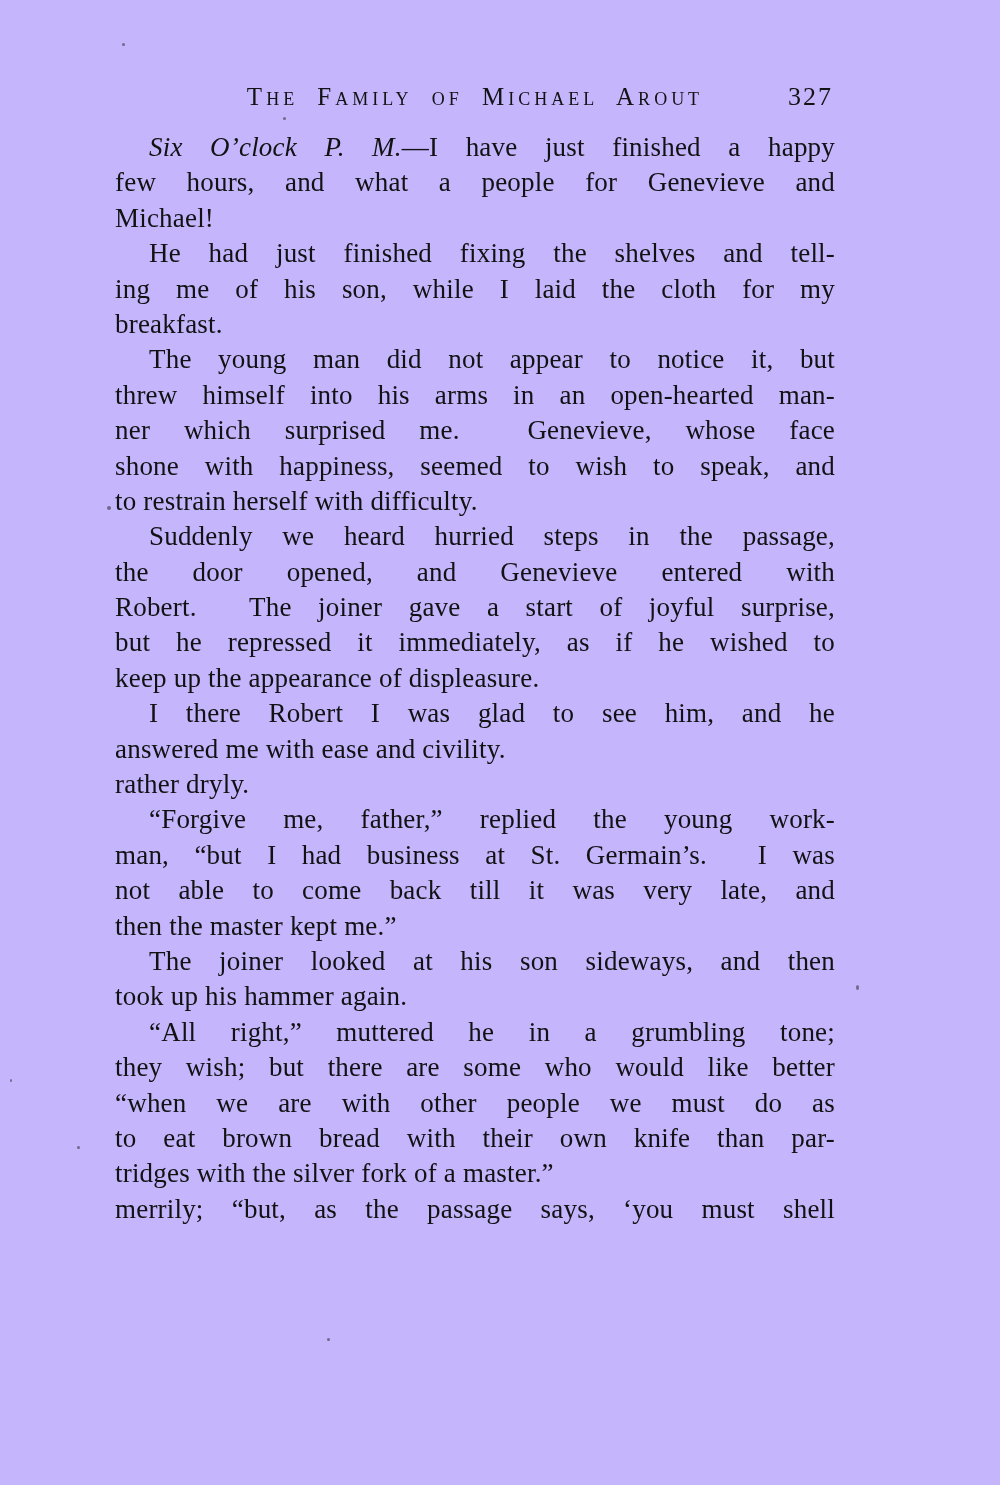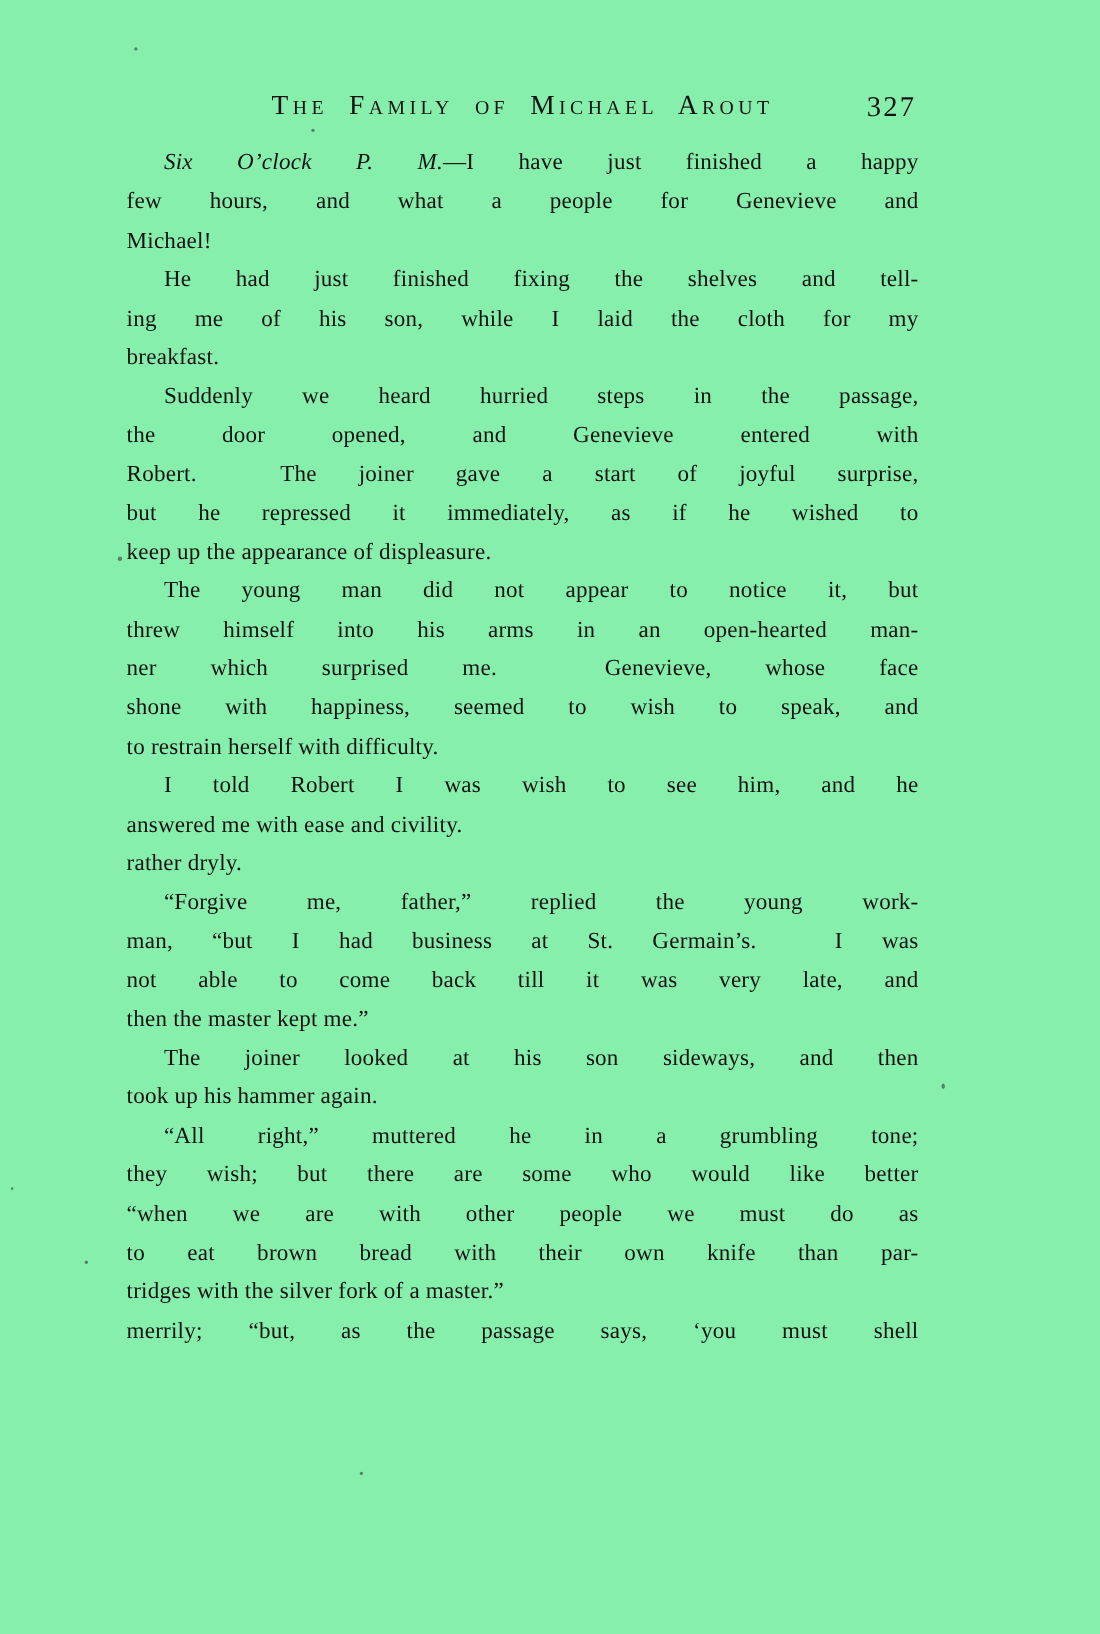--- a/index.html
+++ b/index.html
@@ -4,21 +4,21 @@
 <style>
   html, body {
     margin: 0;
     padding: 0;
     background: #ffffff;
   }
   .page {
     position: relative;
     width: 1000px;
     height: 1485px;
-    background: #86efac;
+    background: #c4b5fd;
     overflow: hidden;
     font-family: "Liberation Serif", "DejaVu Serif", serif;
     color: #121212;
   }
   .header {
     position: absolute;
     top: 80px;
     left: 115px;
     width: 720px;
     height: 34px;
@@ -48,21 +48,21 @@
     left: 115px;
     width: 720px;
   }
   .para {
     margin: 0;
     padding: 0;
   }
   .line {
     height: 35.4px;
     line-height: 35.4px;
-    font-size: 21px;
+    font-size: 27px;
     white-space: pre-wrap;
     text-align: left;
     letter-spacing: 0.2px;
   }
   .line.just {
     text-align: justify;
     text-align-last: justify;
   }
   .line.first {
     text-indent: 34px;
@@ -92,35 +92,35 @@
         <div class="line just first"><i>Six O’clock P. M.</i>—I have just finished a happy</div>
         <div class="line just">few hours, and what a people for Genevieve and</div>
         <div class="line">Michael!</div>
       </div>
       <div class="para">
         <div class="line just first">He had just finished fixing the shelves and tell-</div>
         <div class="line just">ing me of his son, while I laid the cloth for my</div>
         <div class="line">breakfast.</div>
       </div>
       <div class="para">
+        <div class="line just first">The young man did not appear to notice it, but</div>
+        <div class="line just">threw himself into his arms in an open-hearted man-</div>
+        <div class="line just">ner which surprised me.  Genevieve, whose face</div>
+        <div class="line just">shone with happiness, seemed to wish to speak, and</div>
+        <div class="line">to restrain herself with difficulty.</div>
+      </div>
+      <div class="para">
         <div class="line just first">Suddenly we heard hurried steps in the passage,</div>
         <div class="line just">the door opened, and Genevieve entered with</div>
         <div class="line just">Robert.  The joiner gave a start of joyful surprise,</div>
         <div class="line just">but he repressed it immediately, as if he wished to</div>
         <div class="line">keep up the appearance of displeasure.</div>
       </div>
       <div class="para">
-        <div class="line just first">The young man did not appear to notice it, but</div>
-        <div class="line just">threw himself into his arms in an open-hearted man-</div>
-        <div class="line just">ner which surprised me.  Genevieve, whose face</div>
-        <div class="line just">shone with happiness, seemed to wish to speak, and</div>
-        <div class="line">to restrain herself with difficulty.</div>
-      </div>
-      <div class="para">
-        <div class="line just first">I told Robert I was wish to see him, and he</div>
+        <div class="line just first">I there Robert I was glad to see him, and he</div>
         <div class="line">answered me with ease and civility.</div>
       </div>
       <div class="para">
         <div class="line">rather dryly.</div>
       </div>
       <div class="para">
         <div class="line just first">“Forgive me, father,” replied the young work-</div>
         <div class="line just">man, “but I had business at St. Germain’s.  I was</div>
         <div class="line just">not able to come back till it was very late, and</div>
         <div class="line">then the master kept me.”</div>

